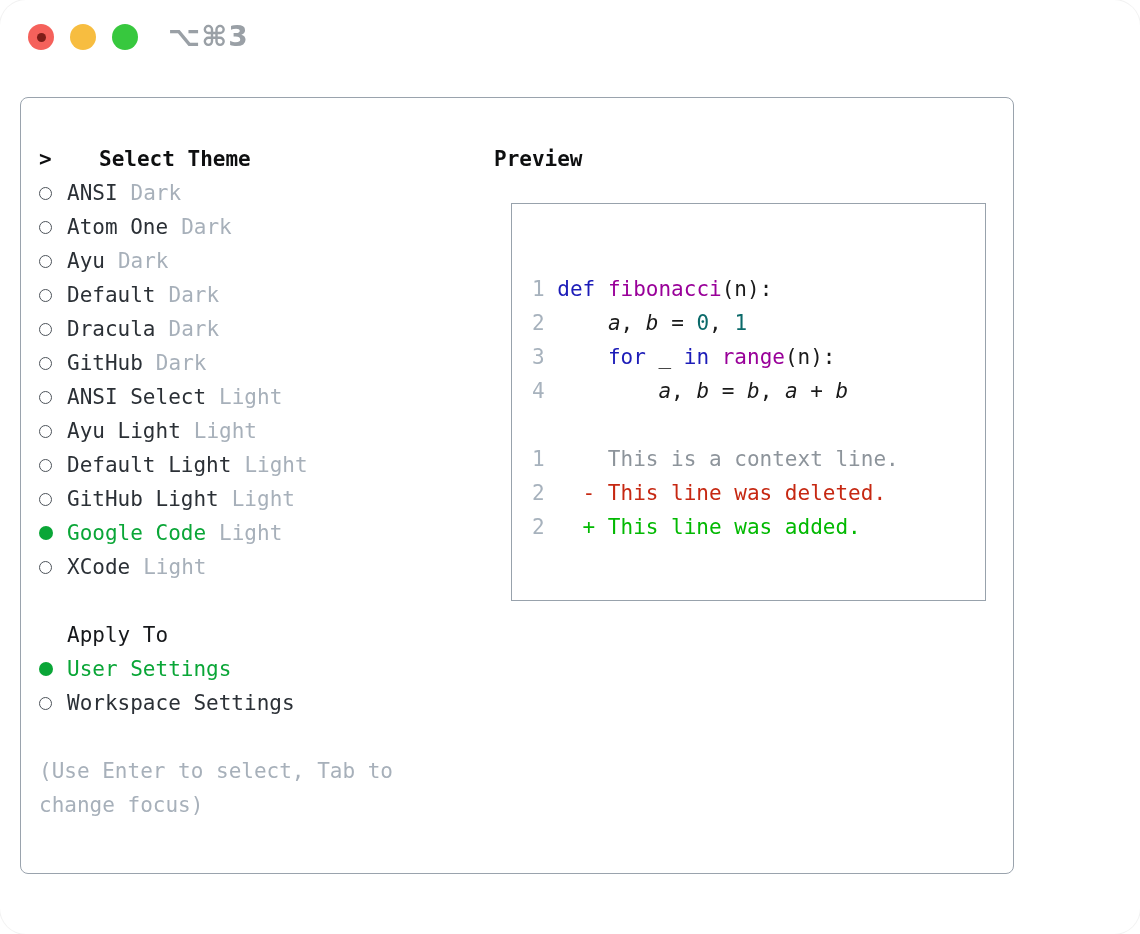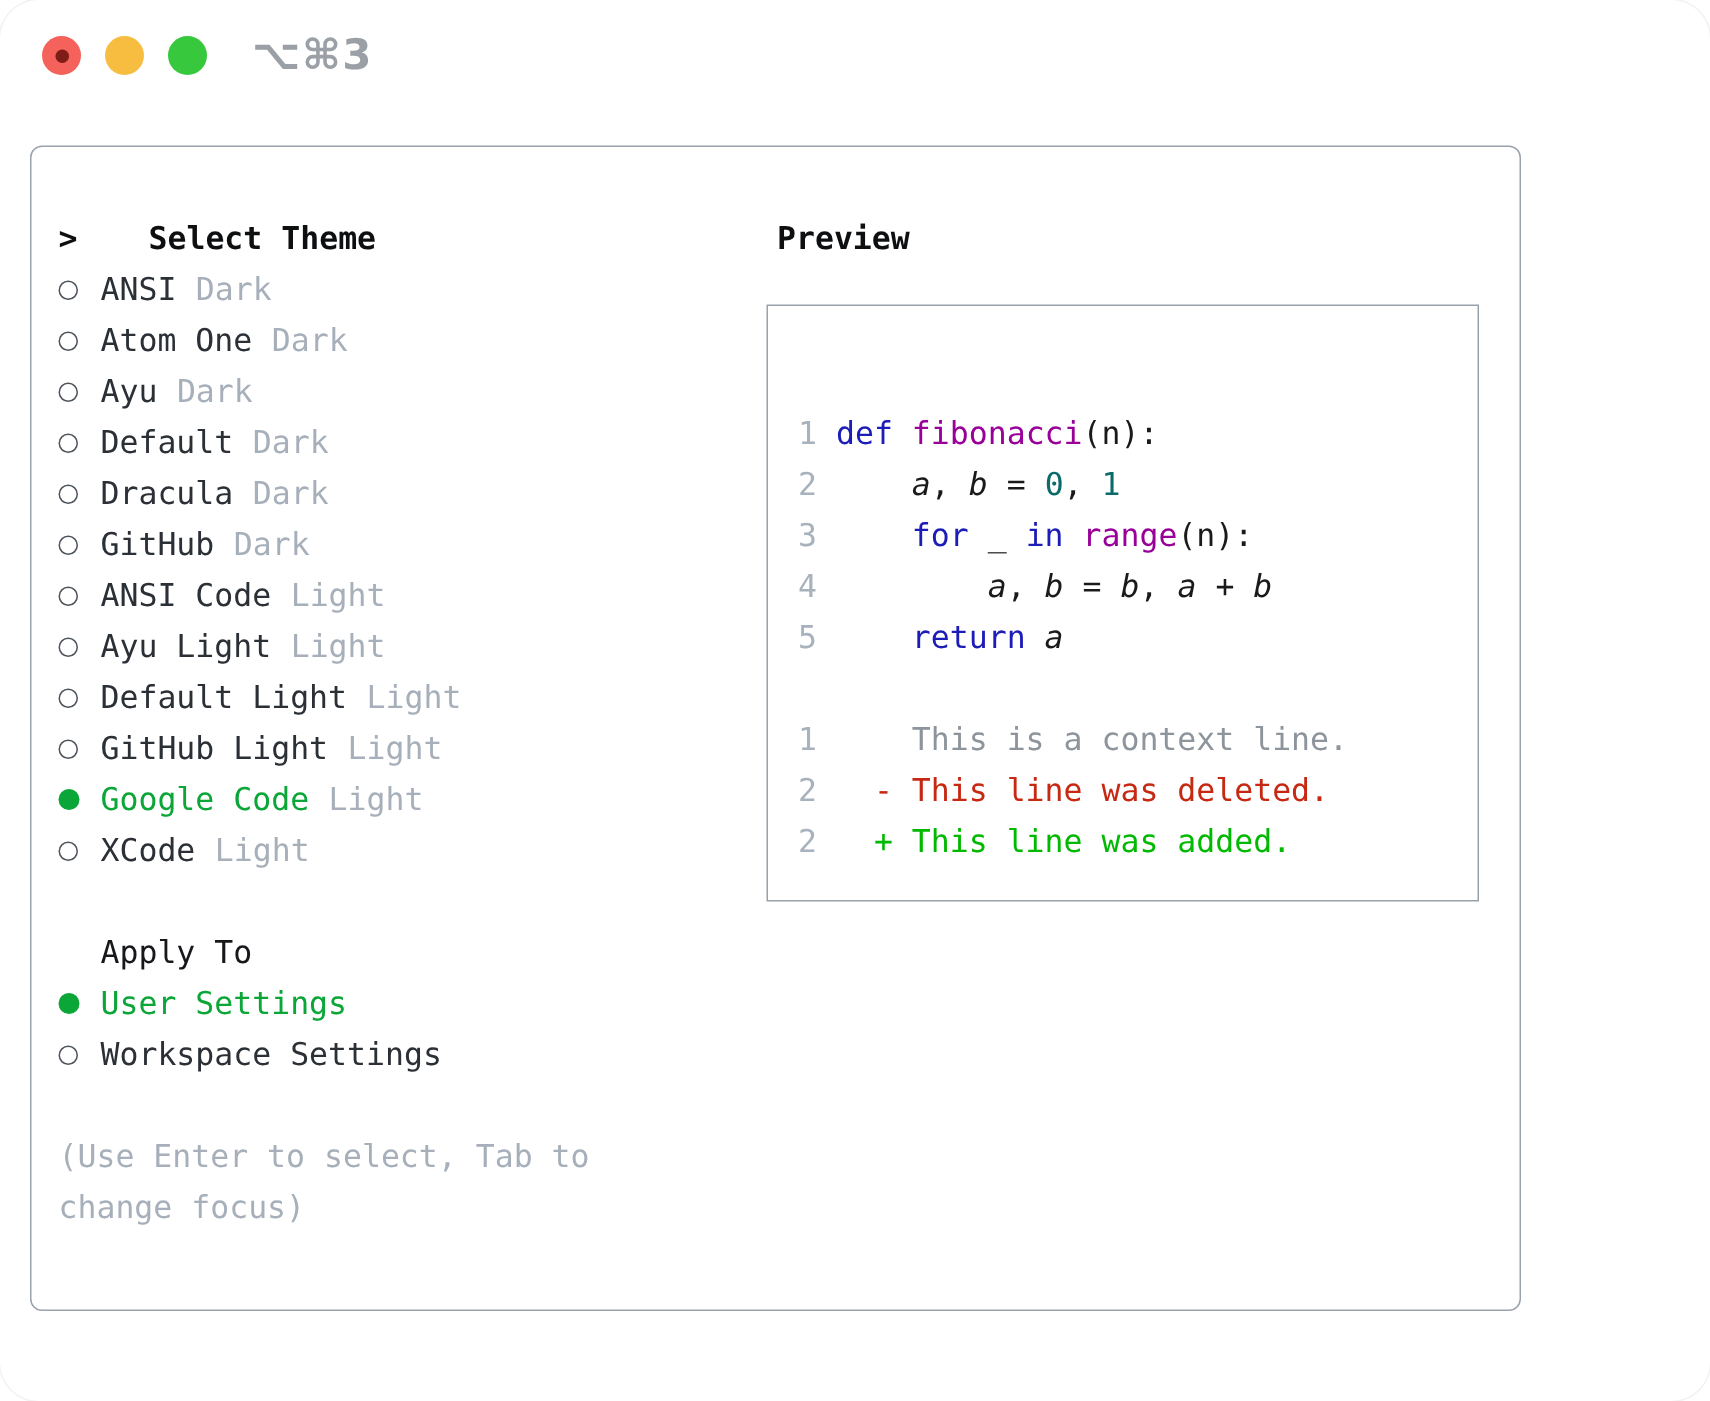--- a/index.html
+++ b/index.html
@@ -27,21 +27,21 @@
   .header-text2{color:#16181b;}
   .bullet{width:13px;height:13px;border-radius:50%;border:1.6px solid #4d535a;box-sizing:border-box;}
   .bullet.filled{border:none;background:#0aa637;width:14px;height:14px;}
   .opt-name{color:#2b3036;}
   .row.selected .opt-name{color:#0aa637;}
   .opt-variant{color:#a7b0ba;margin-left:13px;}
   .spacer{height:34px;}
   .hint{font-size:21px;line-height:34px;color:#a7b0ba;white-space:normal;}
 
   
-  .preview-header{position:absolute;left:497px;top:44px;height:34px;display:flex;align-items:center;font-size:21px;font-weight:bold;color:#0e0f10;}
+  .preview-header{position:absolute;left:473px;top:44px;height:34px;display:flex;align-items:center;font-size:21px;font-weight:bold;color:#0e0f10;}
   .preview-box{position:absolute;left:490px;top:105px;width:475px;height:398px;border:1.5px solid #98a2ac;box-sizing:border-box;background:#fff;padding:68px 0 0 20px;overflow:hidden;}
   .cline{white-space:pre;font-size:21px;line-height:34px;height:34px;}
   .ln{color:#a7b2bd;}
   .tok.pln{color:#1a1a1a;}
   .tok.kw{color:#1c1cb8;}
   .tok.fn{color:#990099;}
   .tok.lit{color:#0b6a6a;}
   .tok.var{color:#1a1a1a;font-style:italic;}
   .dcontent.context{color:#8d949b;margin-top:28px;}
   .dcontent.deleted{color:#c62812;text-align:center;}
@@ -109,21 +109,21 @@
             <span class="slot">
               <span class="bullet"></span>
             </span>
             <span class="opt-name">GitHub</span>
             <span class="opt-variant">Dark</span>
           </div>
           <div class="row option">
             <span class="slot">
               <span class="bullet"></span>
             </span>
-            <span class="opt-name">ANSI Code</span>
+            <span class="opt-name">ANSI Select</span>
             <span class="opt-variant">Light</span>
           </div>
           <div class="row option">
             <span class="slot">
               <span class="bullet"></span>
             </span>
             <span class="opt-name">Ayu Light</span>
             <span class="opt-variant">Light</span>
           </div>
           <div class="row option">
@@ -184,21 +184,20 @@
     </div>
 
     <div class="preview-header">Preview</div>
 
     <div class="preview-box">
       <div id="code-lines">
           <div class="cline"><span class="ln">1</span><span class="tok pln"> </span><span class="tok kw">def</span><span class="tok pln"> </span><span class="tok fn">fibonacci</span><span class="tok pln">(n):</span></div>
           <div class="cline"><span class="ln">2</span><span class="tok pln">     </span><span class="tok var">a</span><span class="tok pln">, </span><span class="tok var">b</span><span class="tok pln"> = </span><span class="tok lit">0</span><span class="tok pln">, </span><span class="tok lit">1</span></div>
           <div class="cline"><span class="ln">3</span><span class="tok pln">     </span><span class="tok kw">for</span><span class="tok pln"> _ </span><span class="tok kw">in</span><span class="tok pln"> </span><span class="tok fn">range</span><span class="tok pln">(n):</span></div>
           <div class="cline"><span class="ln">4</span><span class="tok pln">         </span><span class="tok var">a</span><span class="tok pln">, </span><span class="tok var">b</span><span class="tok pln"> = </span><span class="tok var">b</span><span class="tok pln">, </span><span class="tok var">a</span><span class="tok pln"> + </span><span class="tok var">b</span></div>
-          <div class="cline"><span class="ln">5</span><span class="tok pln">     </span><span class="tok kw">return</span><span class="tok pln"> </span><span class="tok var">a</span></div>
         </div>
       <div class="spacer"></div>
       <div id="diff-lines">
           <div class="cline"><span class="ln">1</span><span class="dcontent context">     This is a context line.</span></div>
           <div class="cline"><span class="ln">2</span><span class="dcontent deleted">   - This line was deleted.</span></div>
           <div class="cline"><span class="ln">2</span><span class="dcontent added">   + This line was added.</span></div>
         </div>
     </div>
   </div>
 </div>

